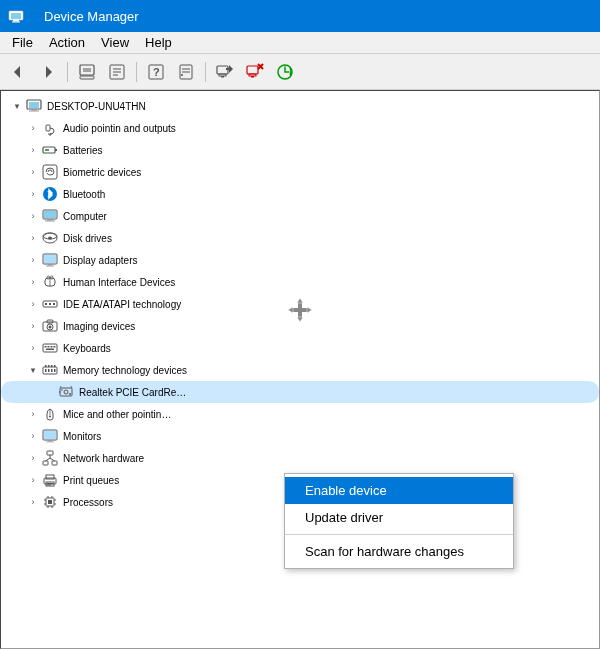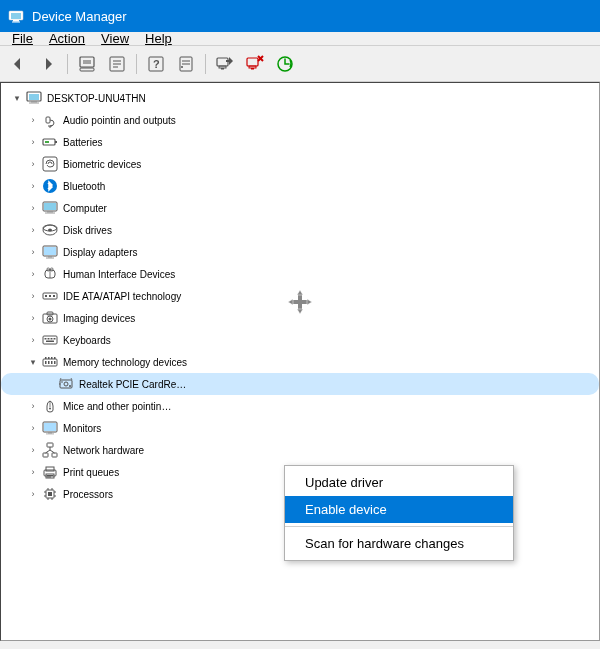--- a/index.html
+++ b/index.html
@@ -6,37 +6,36 @@
     body { width: 600px; height: 649px; font-family: 'Segoe UI', Tahoma, sans-serif; font-size: 13px; background: #f0f0f0; overflow: hidden; }
 
     
     .title-bar {
       background: #0078d7;
       color: white;
       height: 32px;
       display: flex;
       align-items: center;
       padding: 0 8px;
-      gap: 8px;
+      gap: 20px;
     }
     .title-bar-icon {
       width: 16px; height: 16px;
       display: flex; align-items: center; justify-content: center;
     }
     .title-bar-text { font-size: 13px; font-weight: normal; }
 
     
     .menu-bar {
       background: #f0f0f0;
       border-bottom: 1px solid #d0d0d0;
-      height: 14px;
+      height: 22px;
       display: flex;
       align-items: center;
       padding: 0 4px;
-      text-decoration: underline;
     }
     .menu-item {
       padding: 2px 8px;
       cursor: pointer;
       font-size: 13px;
     }
 
     
     .toolbar {
       background: #f0f0f0;
@@ -501,18 +500,18 @@
       <rect x="7" y="12" width="14" height="4" fill="#888"></rect>
 
       <polygon points="14,2 17,7 11,7" fill="none" stroke="white" stroke-width="0.5"></polygon>
       <polygon points="14,26 17,21 11,21" fill="none" stroke="white" stroke-width="0.5"></polygon>
       <polygon points="2,14 7,11 7,17" fill="none" stroke="white" stroke-width="0.5"></polygon>
       <polygon points="26,14 21,11 21,17" fill="none" stroke="white" stroke-width="0.5"></polygon>
     </svg>
   </div>
 
   <div class="context-menu">
+    <div class="context-menu-item highlighted">Enable device</div>
     <div class="context-menu-item">Update driver</div>
-    <div class="context-menu-item highlighted">Enable device</div>
     <div class="context-menu-separator"></div>
     <div class="context-menu-item">Scan for hardware changes</div>
   </div>
 </div>
 
 </body></html>

